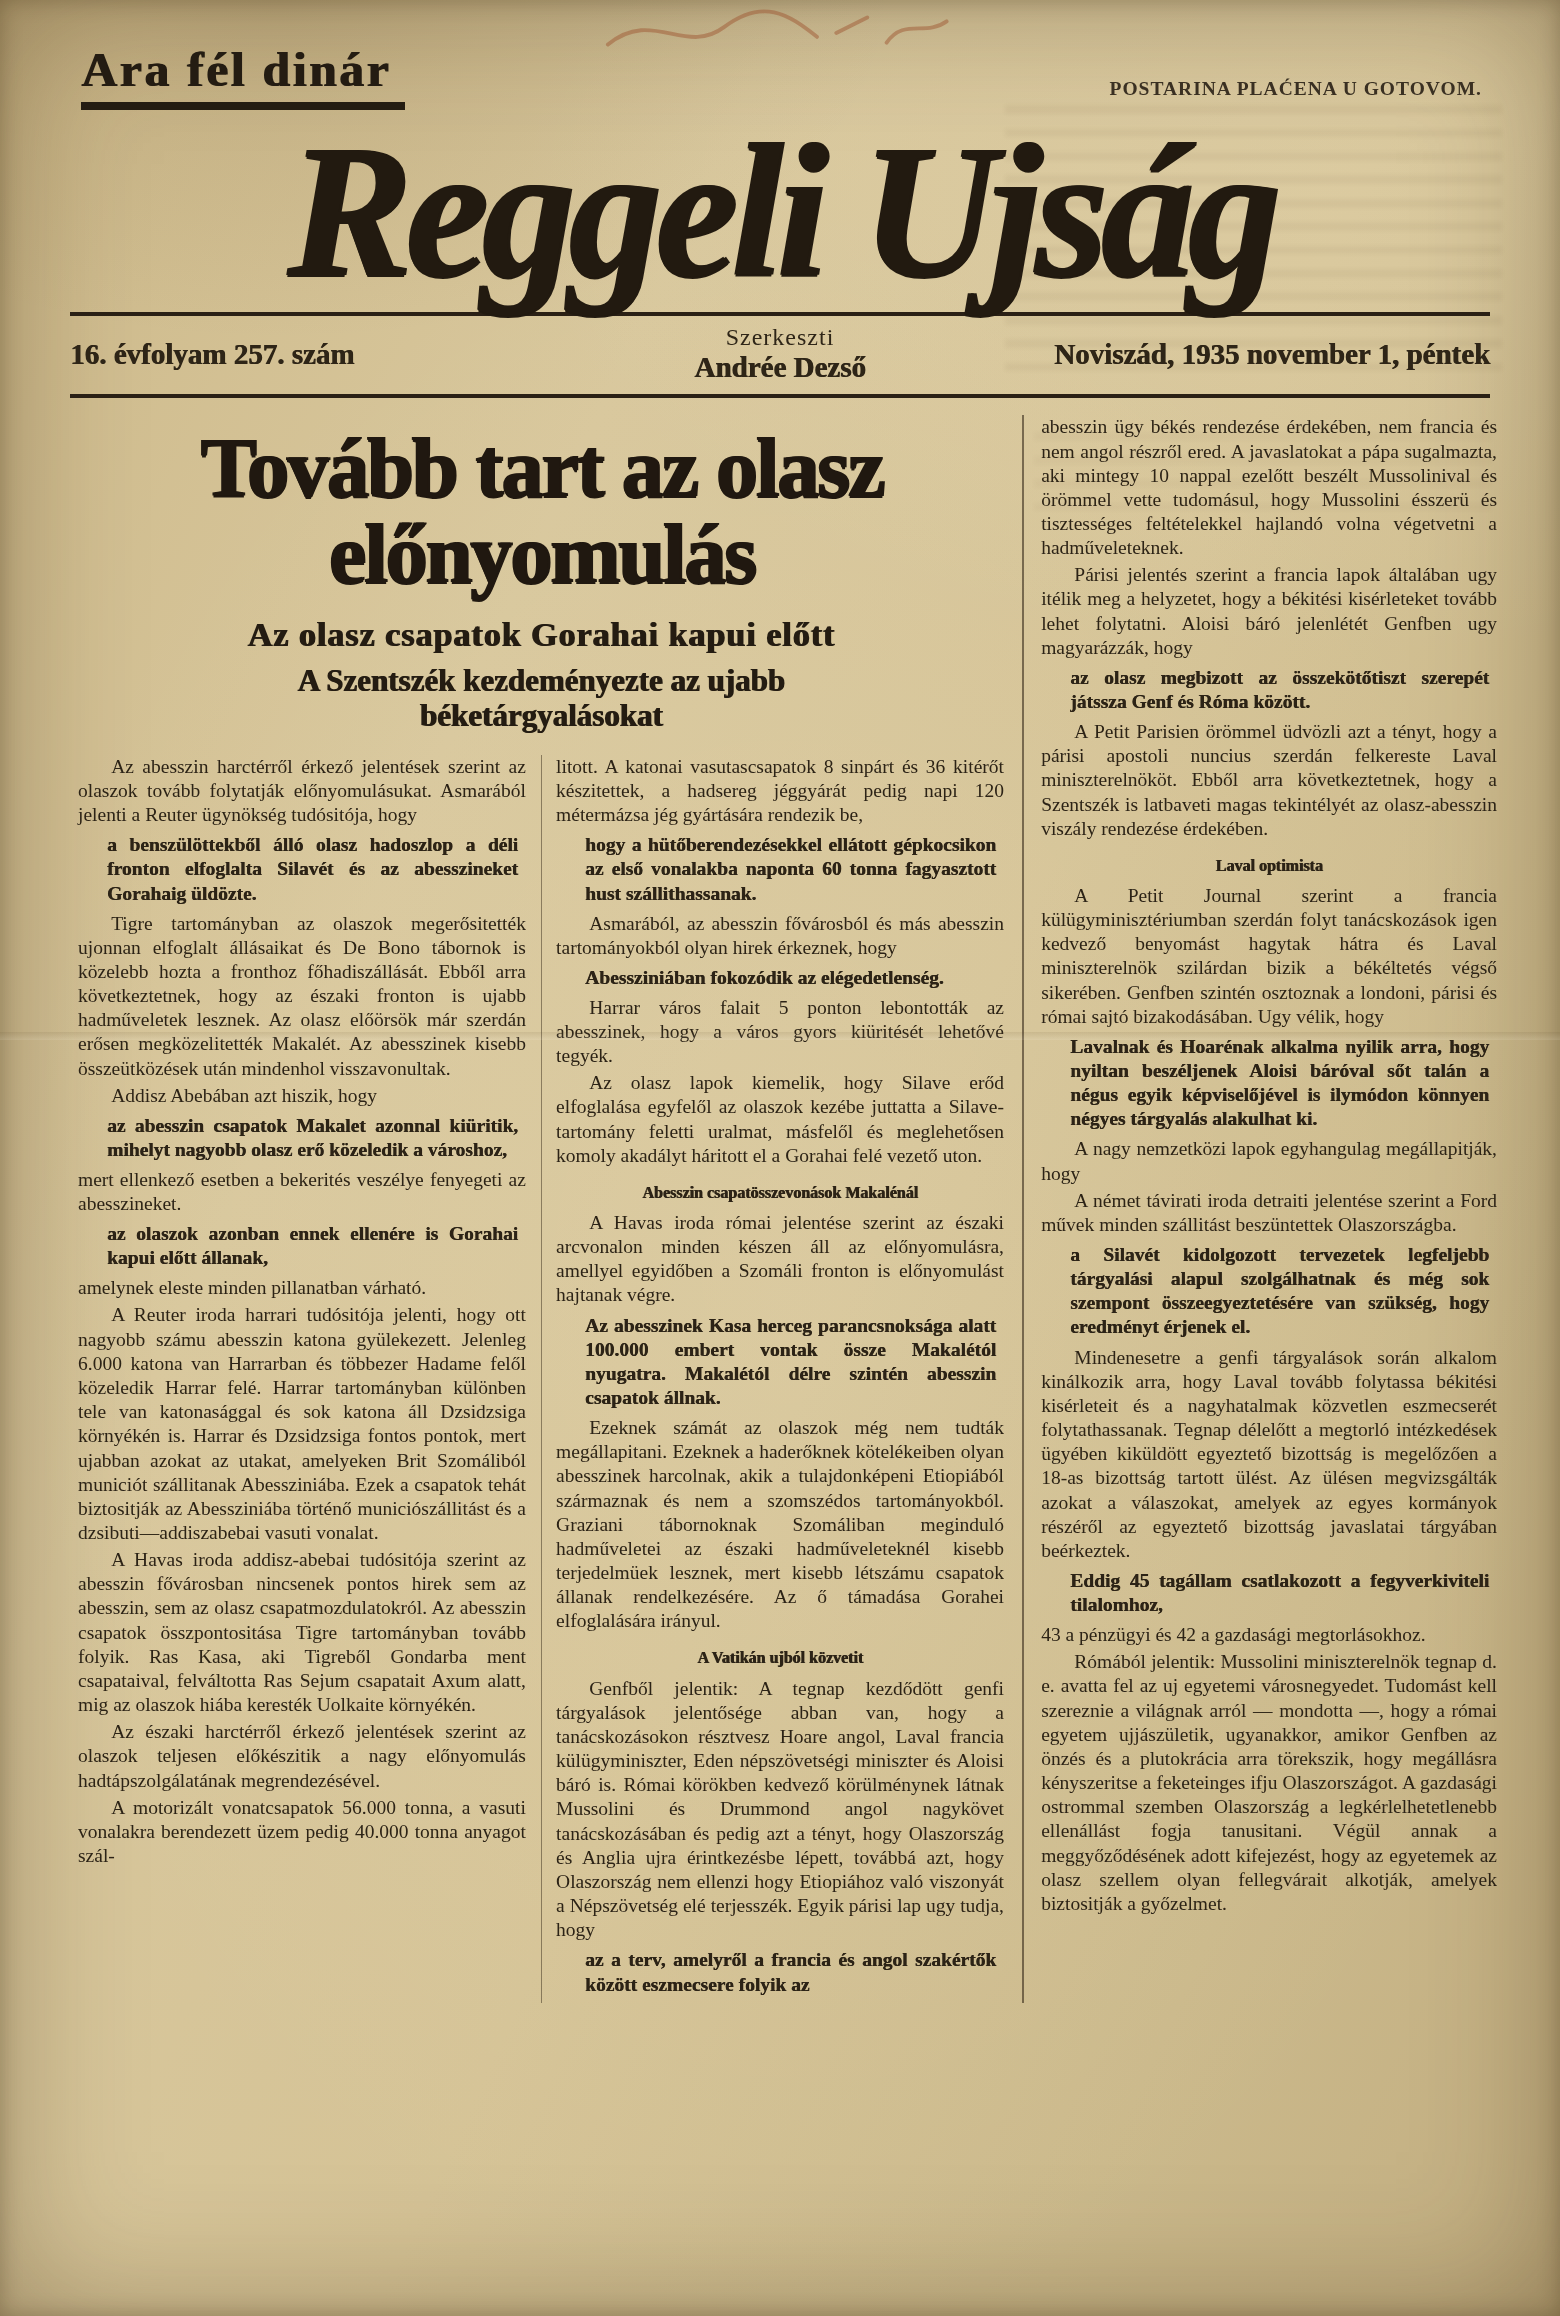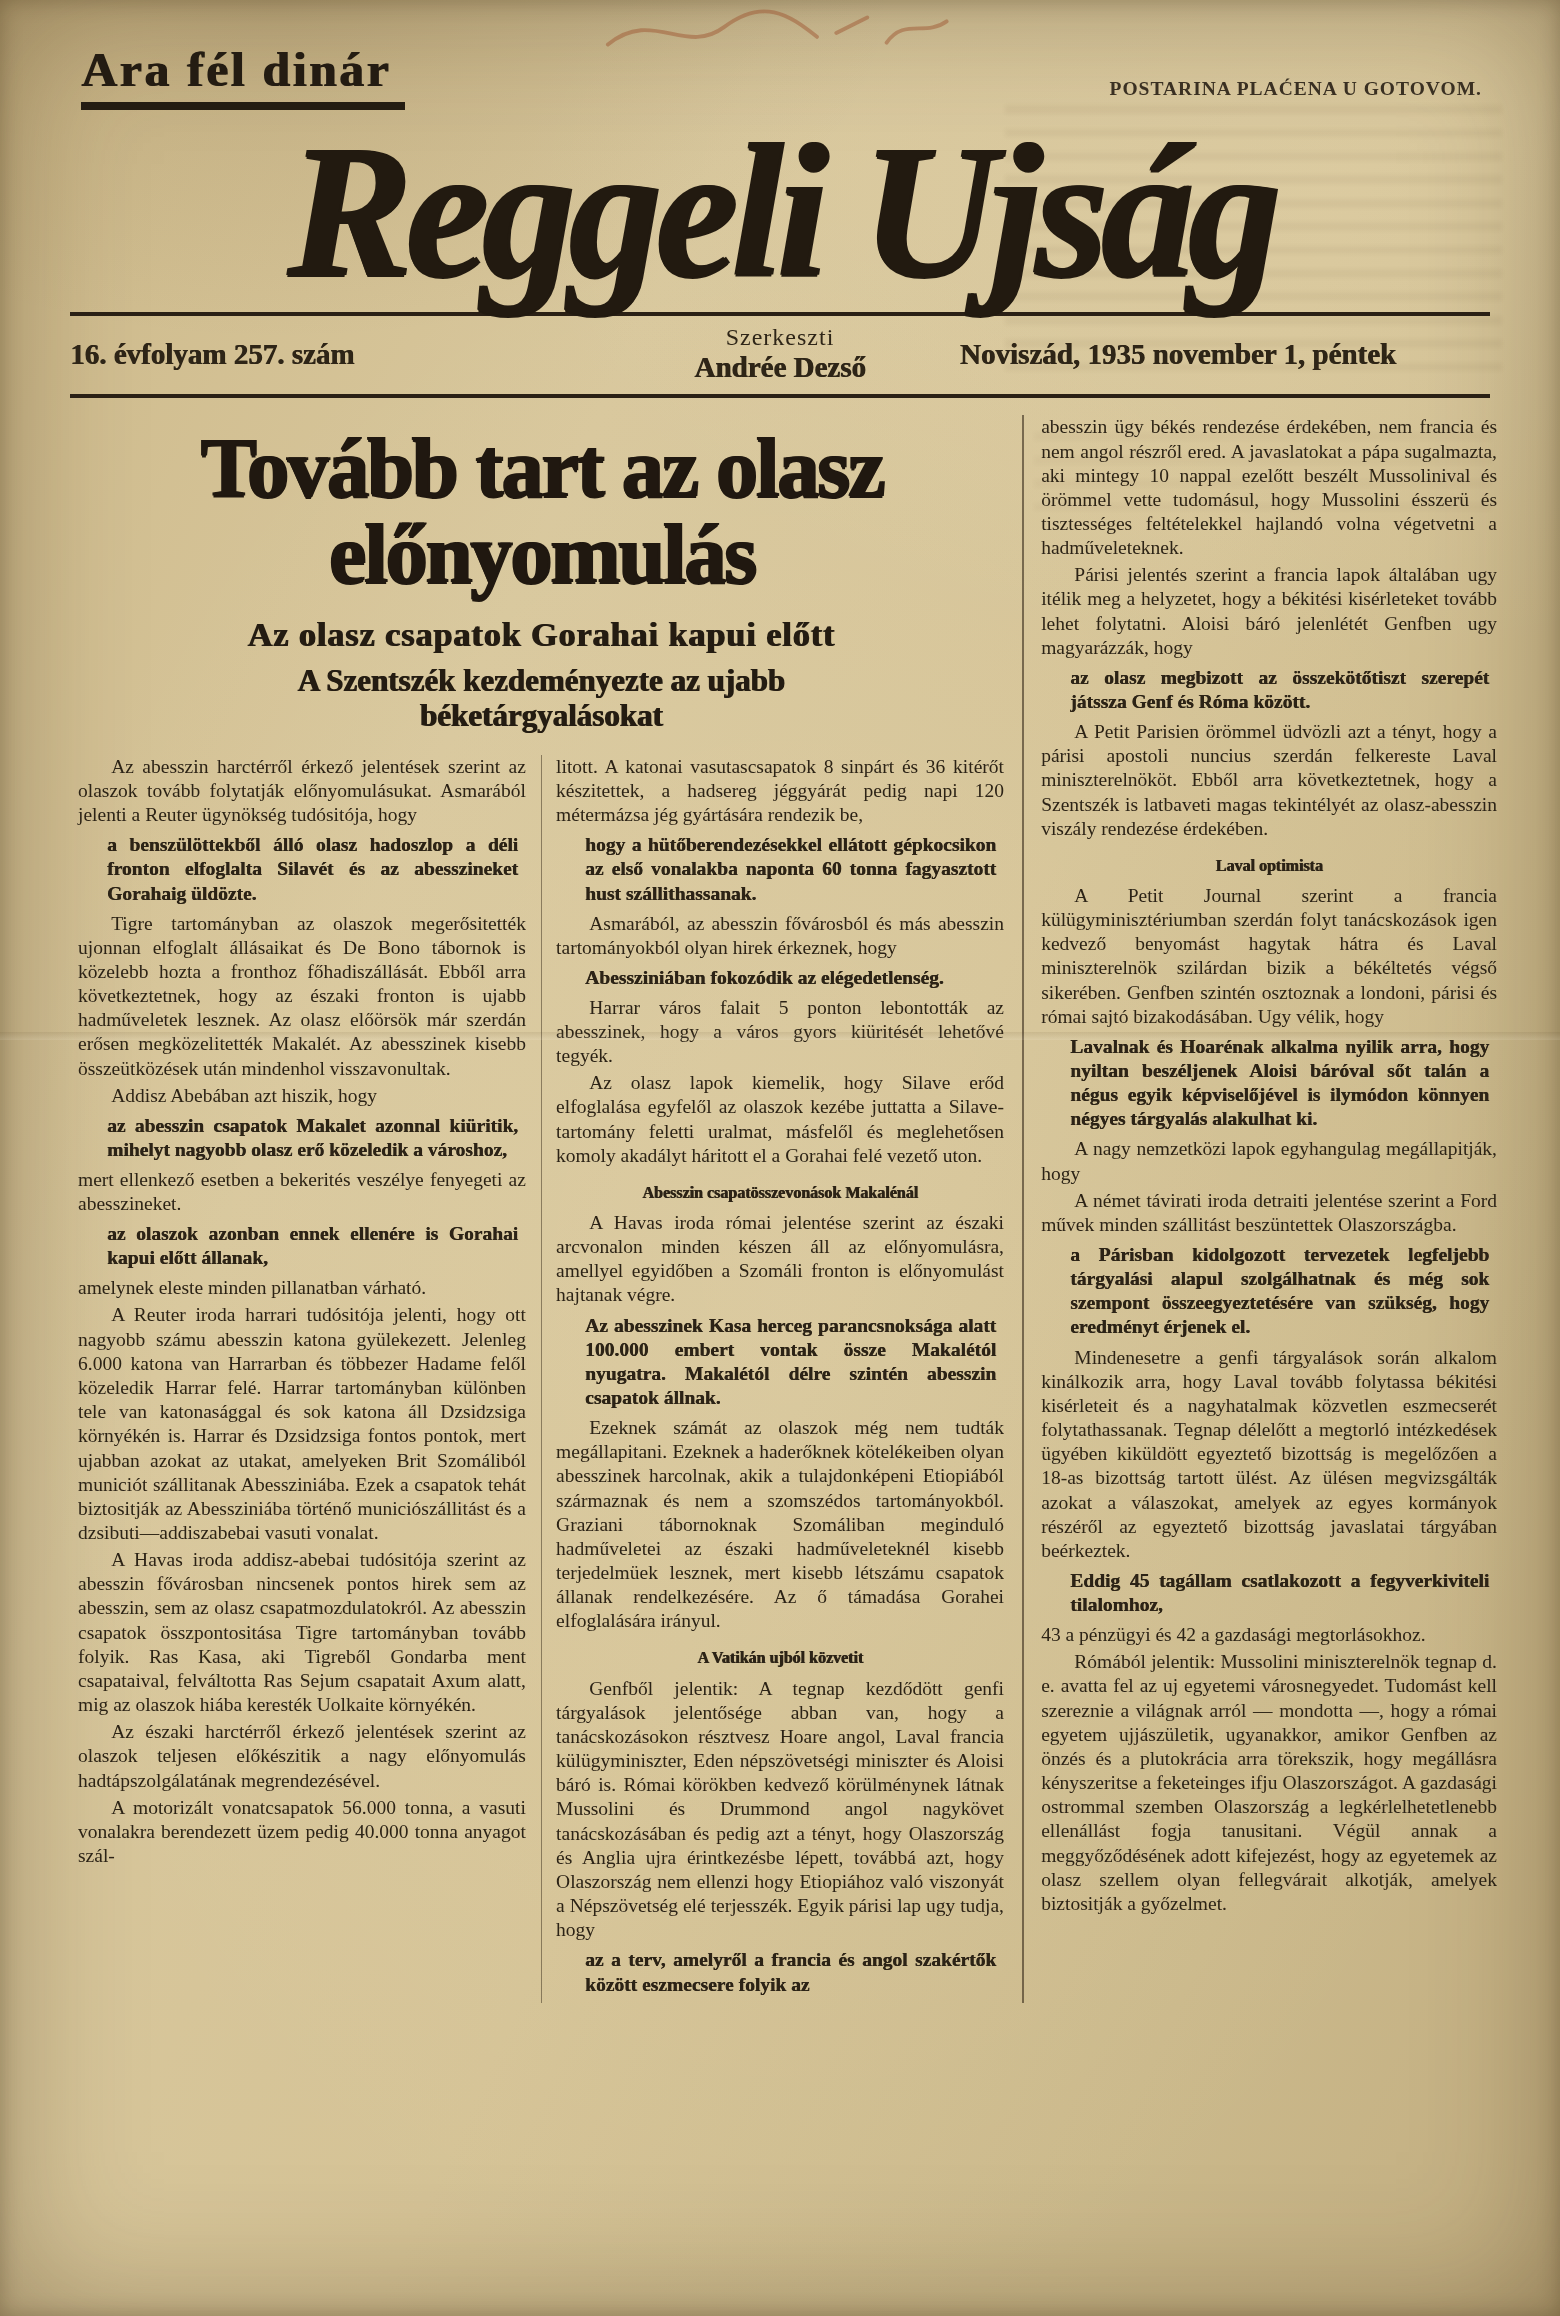--- a/index.html
+++ b/index.html
@@ -34,21 +34,21 @@
   .masthead{margin:5.9px 0 0;text-align:center;font-style:italic;font-weight:bold;
     font-size:187px;line-height:1.02;letter-spacing:-6.8px;color:#221a10;
     text-shadow:2.9px 0 0 currentColor,1px 2px 0 currentColor;transform:scaleY(1.02);}
   .rule{height:3.9px;background:#2a2015;margin:0 70px;}
   .rule.under-masthead{margin-top:5.9px;}
   .dateline-row{display:flex;align-items:center;margin:0 70px;padding:7.8px 0 9.8px;}
   .issue{flex:1;font-size:29px;font-weight:bold;text-shadow:0.7px 0 0 currentColor;}
   .editor-block{text-align:center;}
   .editor-label{font-size:24px;letter-spacing:1px;}
   .editor-name{font-size:29px;font-weight:bold;text-shadow:0.7px 0 0 currentColor;}
-  .dateline{flex:1;text-align:center;font-size:29px;font-weight:bold;text-shadow:0.7px 0 0 currentColor;}
+  .dateline{flex:1;text-align:right;font-size:29px;font-weight:bold;text-shadow:0.7px 0 0 currentColor;}
 
   
   .content{display:flex;margin:17.6px 63px 0 78px;}
   .left-zone{width:926px;flex:0 0 auto;}
   .right-zone{flex:1;}
   .vrule-tall{width:2px;background:rgba(40,28,14,.55);margin:0 17.6px;flex:0 0 auto;}
   .headline{margin:9.8px 0 0;text-align:center;font-weight:bold;color:#201810;
     font-size:84px;line-height:1.02;letter-spacing:-2px;
     text-shadow:2.4px 0 0 currentColor,1px 1.5px 0 currentColor;}
   .deck{margin-top:19.5px;text-align:center;font-weight:bold;color:#241c12;}
@@ -154,21 +154,21 @@
 
     <p class="para para-cont">abesszin ügy békés rendezése érdekében, nem francia és nem angol részről ered. A javaslatokat a pápa sugalmazta, aki mintegy 10 nappal ezelőtt beszélt Mussolinival és örömmel vette tudomásul, hogy Mussolini ésszerü és tisztességes feltételekkel hajlandó volna végetvetni a hadműveleteknek.</p>
         <p class="para para-normal">Párisi jelentés szerint a francia lapok általában ugy itélik meg a helyzetet, hogy a békitési kisérleteket tovább lehet folytatni. Aloisi báró jelenlétét Genfben ugy magyarázzák, hogy</p>
         <p class="para para-bold">az olasz megbizott az összekötőtiszt szerepét játssza Genf és Róma között.</p>
         <p class="para para-normal">A Petit Parisien örömmel üdvözli azt a tényt, hogy a párisi apostoli nuncius szerdán felkereste Laval miniszterelnököt. Ebből arra következtetnek, hogy a Szentszék is latbaveti magas tekintélyét az olasz-abesszin viszály rendezése érdekében.</p>
         <p class="para para-subhead">Laval optimista</p>
         <p class="para para-normal">A Petit Journal szerint a francia külügyminisztériumban szerdán folyt tanácskozások igen kedvező benyomást hagytak hátra és Laval miniszterelnök szilárdan bizik a békéltetés végső sikerében. Genfben szintén osztoznak a londoni, párisi és római sajtó bizakodásában. Ugy vélik, hogy</p>
         <p class="para para-bold">Lavalnak és Hoarénak alkalma nyilik arra, hogy nyiltan beszéljenek Aloisi báróval sőt talán a négus egyik képviselőjével is ilymódon könnyen négyes tárgyalás alakulhat ki.</p>
         <p class="para para-normal">A nagy nemzetközi lapok egyhangulag megállapitják, hogy</p>
         <p class="para para-normal">A német távirati iroda detraiti jelentése szerint a Ford művek minden szállitást beszüntettek Olaszországba.</p>
-        <p class="para para-bold">a Párisban kidolgozott tervezetek legfeljebb tárgyalási alapul szolgálhatnak és még sok szempont összeegyeztetésére van szükség, hogy eredményt érjenek el.</p>
+        <p class="para para-bold">a Silavét kidolgozott tervezetek legfeljebb tárgyalási alapul szolgálhatnak és még sok szempont összeegyeztetésére van szükség, hogy eredményt érjenek el.</p>
         <p class="para para-normal">Mindenesetre a genfi tárgyalások során alkalom kinálkozik arra, hogy Laval tovább folytassa békitési kisérleteit és a nagyhatalmak közvetlen eszmecserét folytathassanak. Tegnap délelőtt a megtorló intézkedések ügyében kiküldött egyeztető bizottság is megelőzően a 18-as bizottság tartott ülést. Az ülésen megvizsgálták azokat a válaszokat, amelyek az egyes kormányok részéről az egyeztető bizottság javaslatai tárgyában beérkeztek.</p>
         <p class="para para-bold">Eddig 45 tagállam csatlakozott a fegyverkiviteli tilalomhoz,</p>
         <p class="para para-cont">43 a pénzügyi és 42 a gazdasági megtorlásokhoz.</p>
         <p class="para para-normal">Rómából jelentik: Mussolini miniszterelnök tegnap d. e. avatta fel az uj egyetemi városnegyedet. Tudomást kell szereznie a világnak arról — mondotta —, hogy a római egyetem ujjászületik, ugyanakkor, amikor Genfben az önzés és a plutokrácia arra törekszik, hogy megállásra kényszeritse a feketeinges ifju Olaszországot. A gazdasági ostrommal szemben Olaszország a legkérlelhetetlenebb ellenállást fogja tanusitani. Végül annak a meggyőződésének adott kifejezést, hogy az egyetemek az olasz szellem olyan fellegvárait alkotják, amelyek biztositják a győzelmet.</p>
       </section>
 
   </main>
 
   <div class="crease"></div>
 </div>

